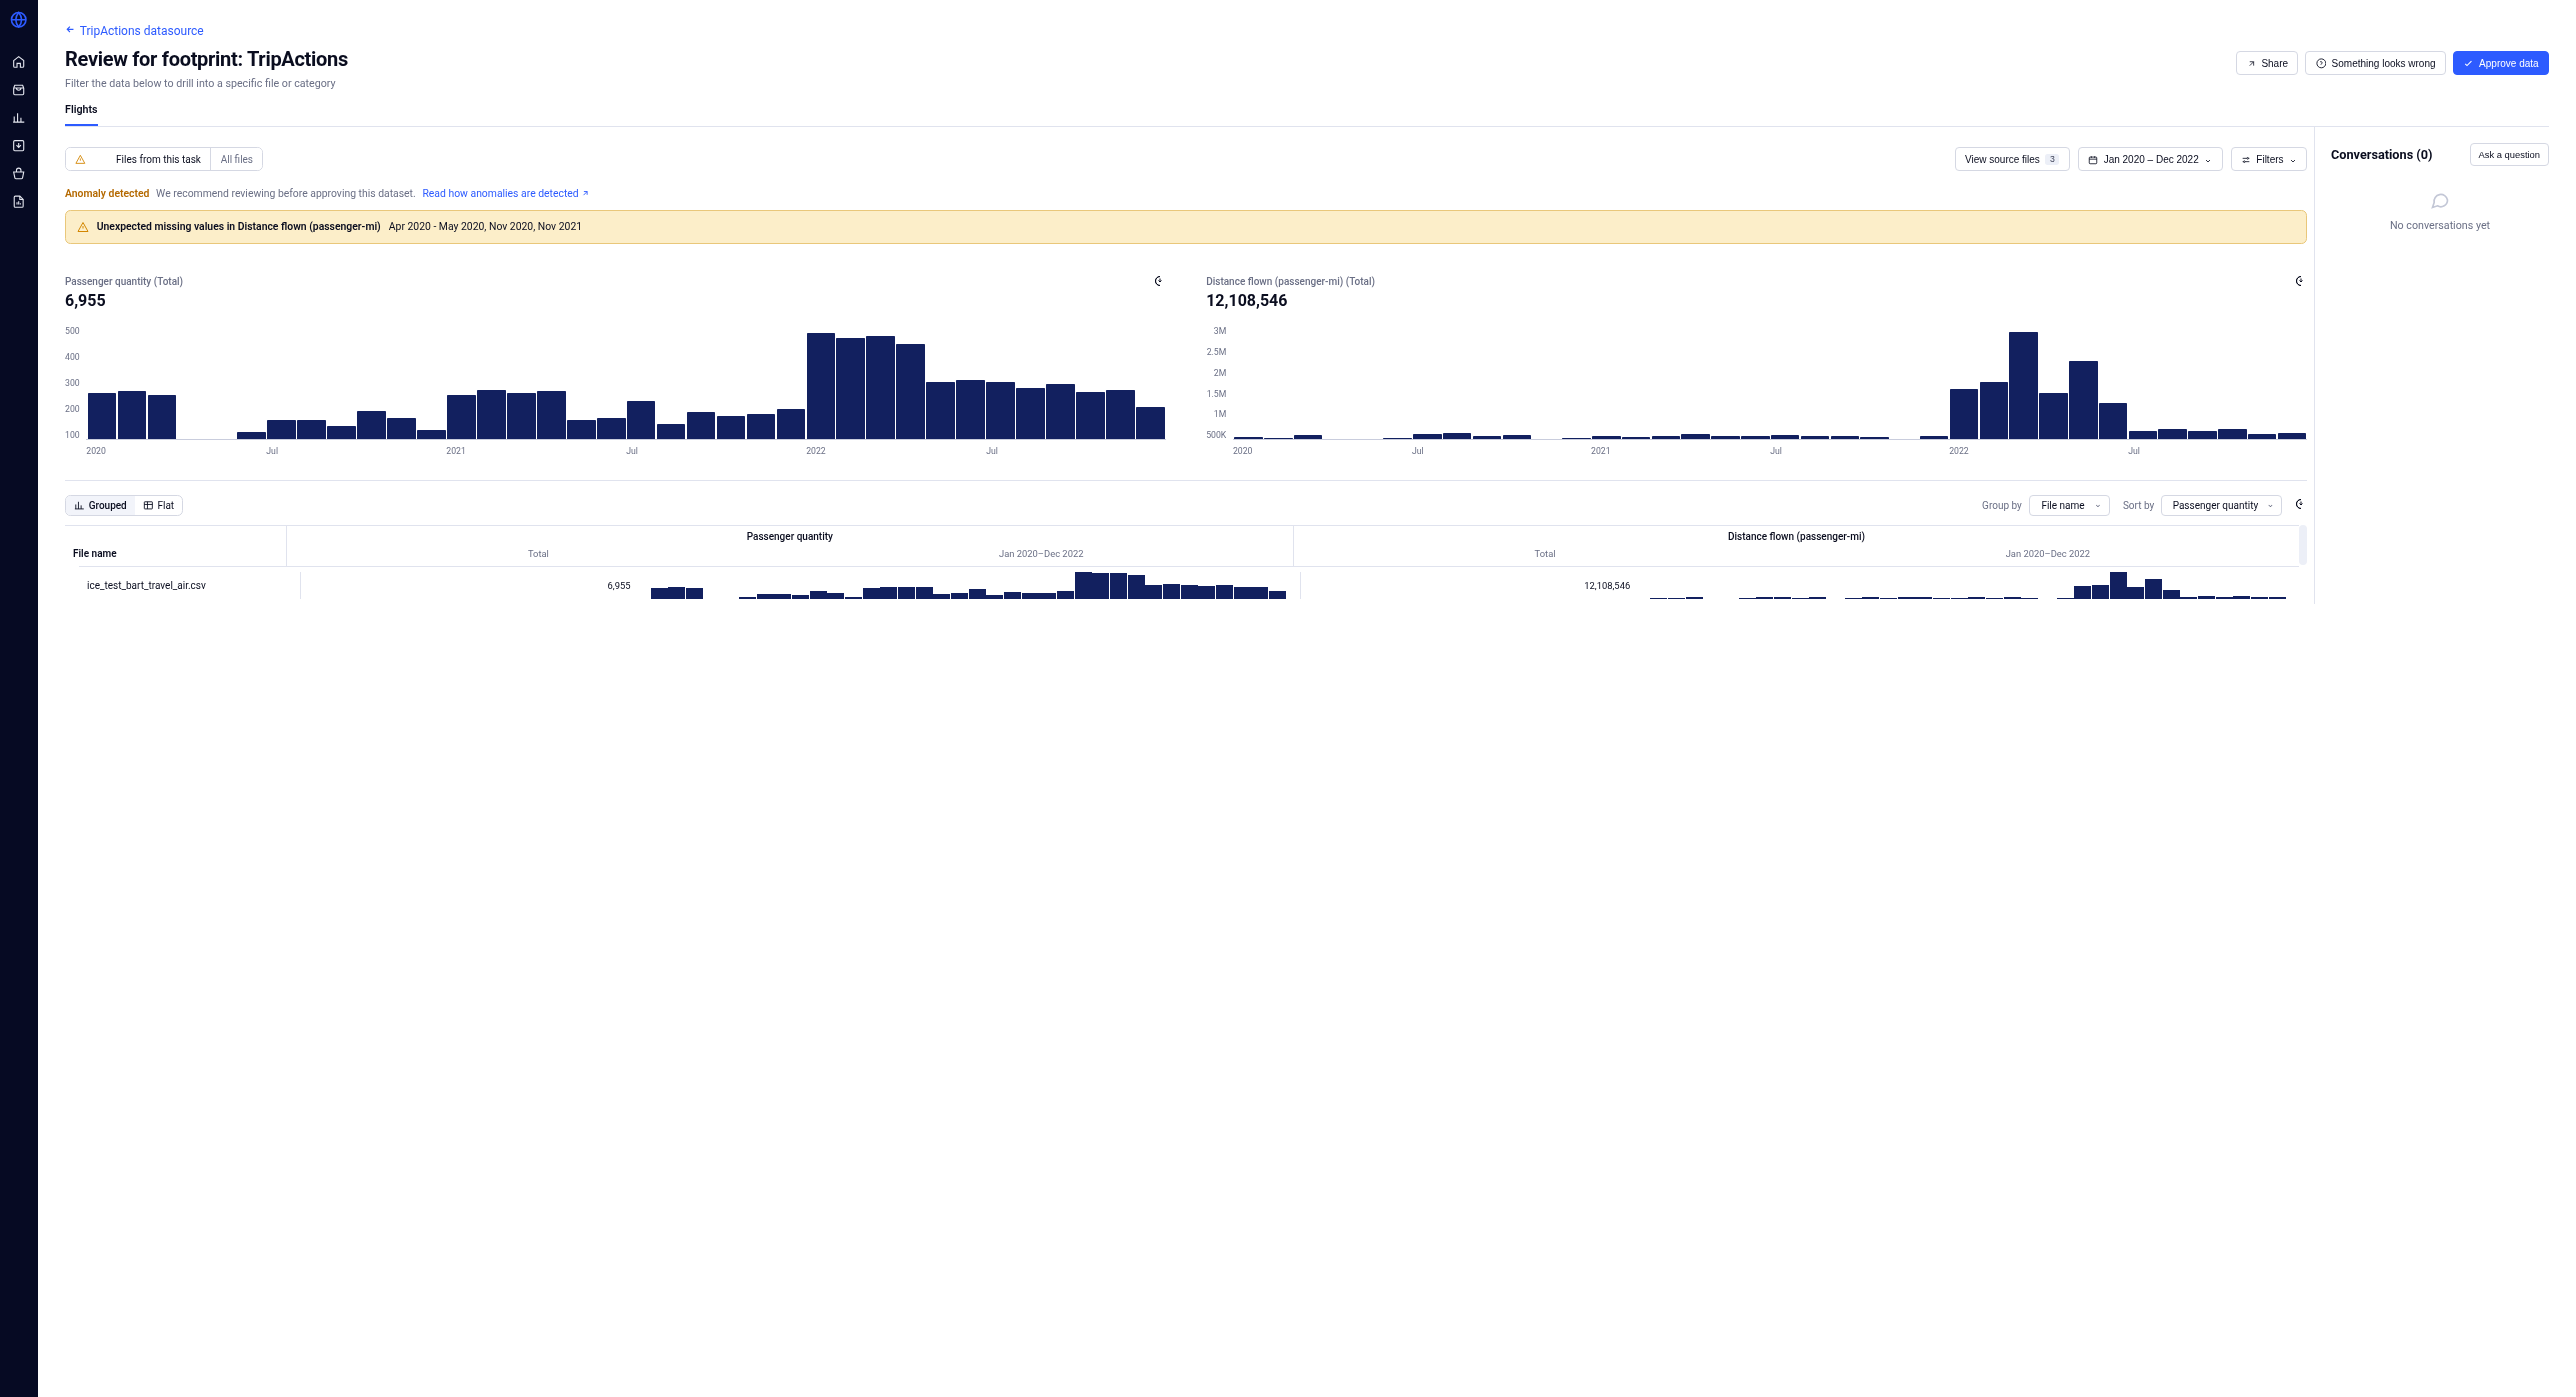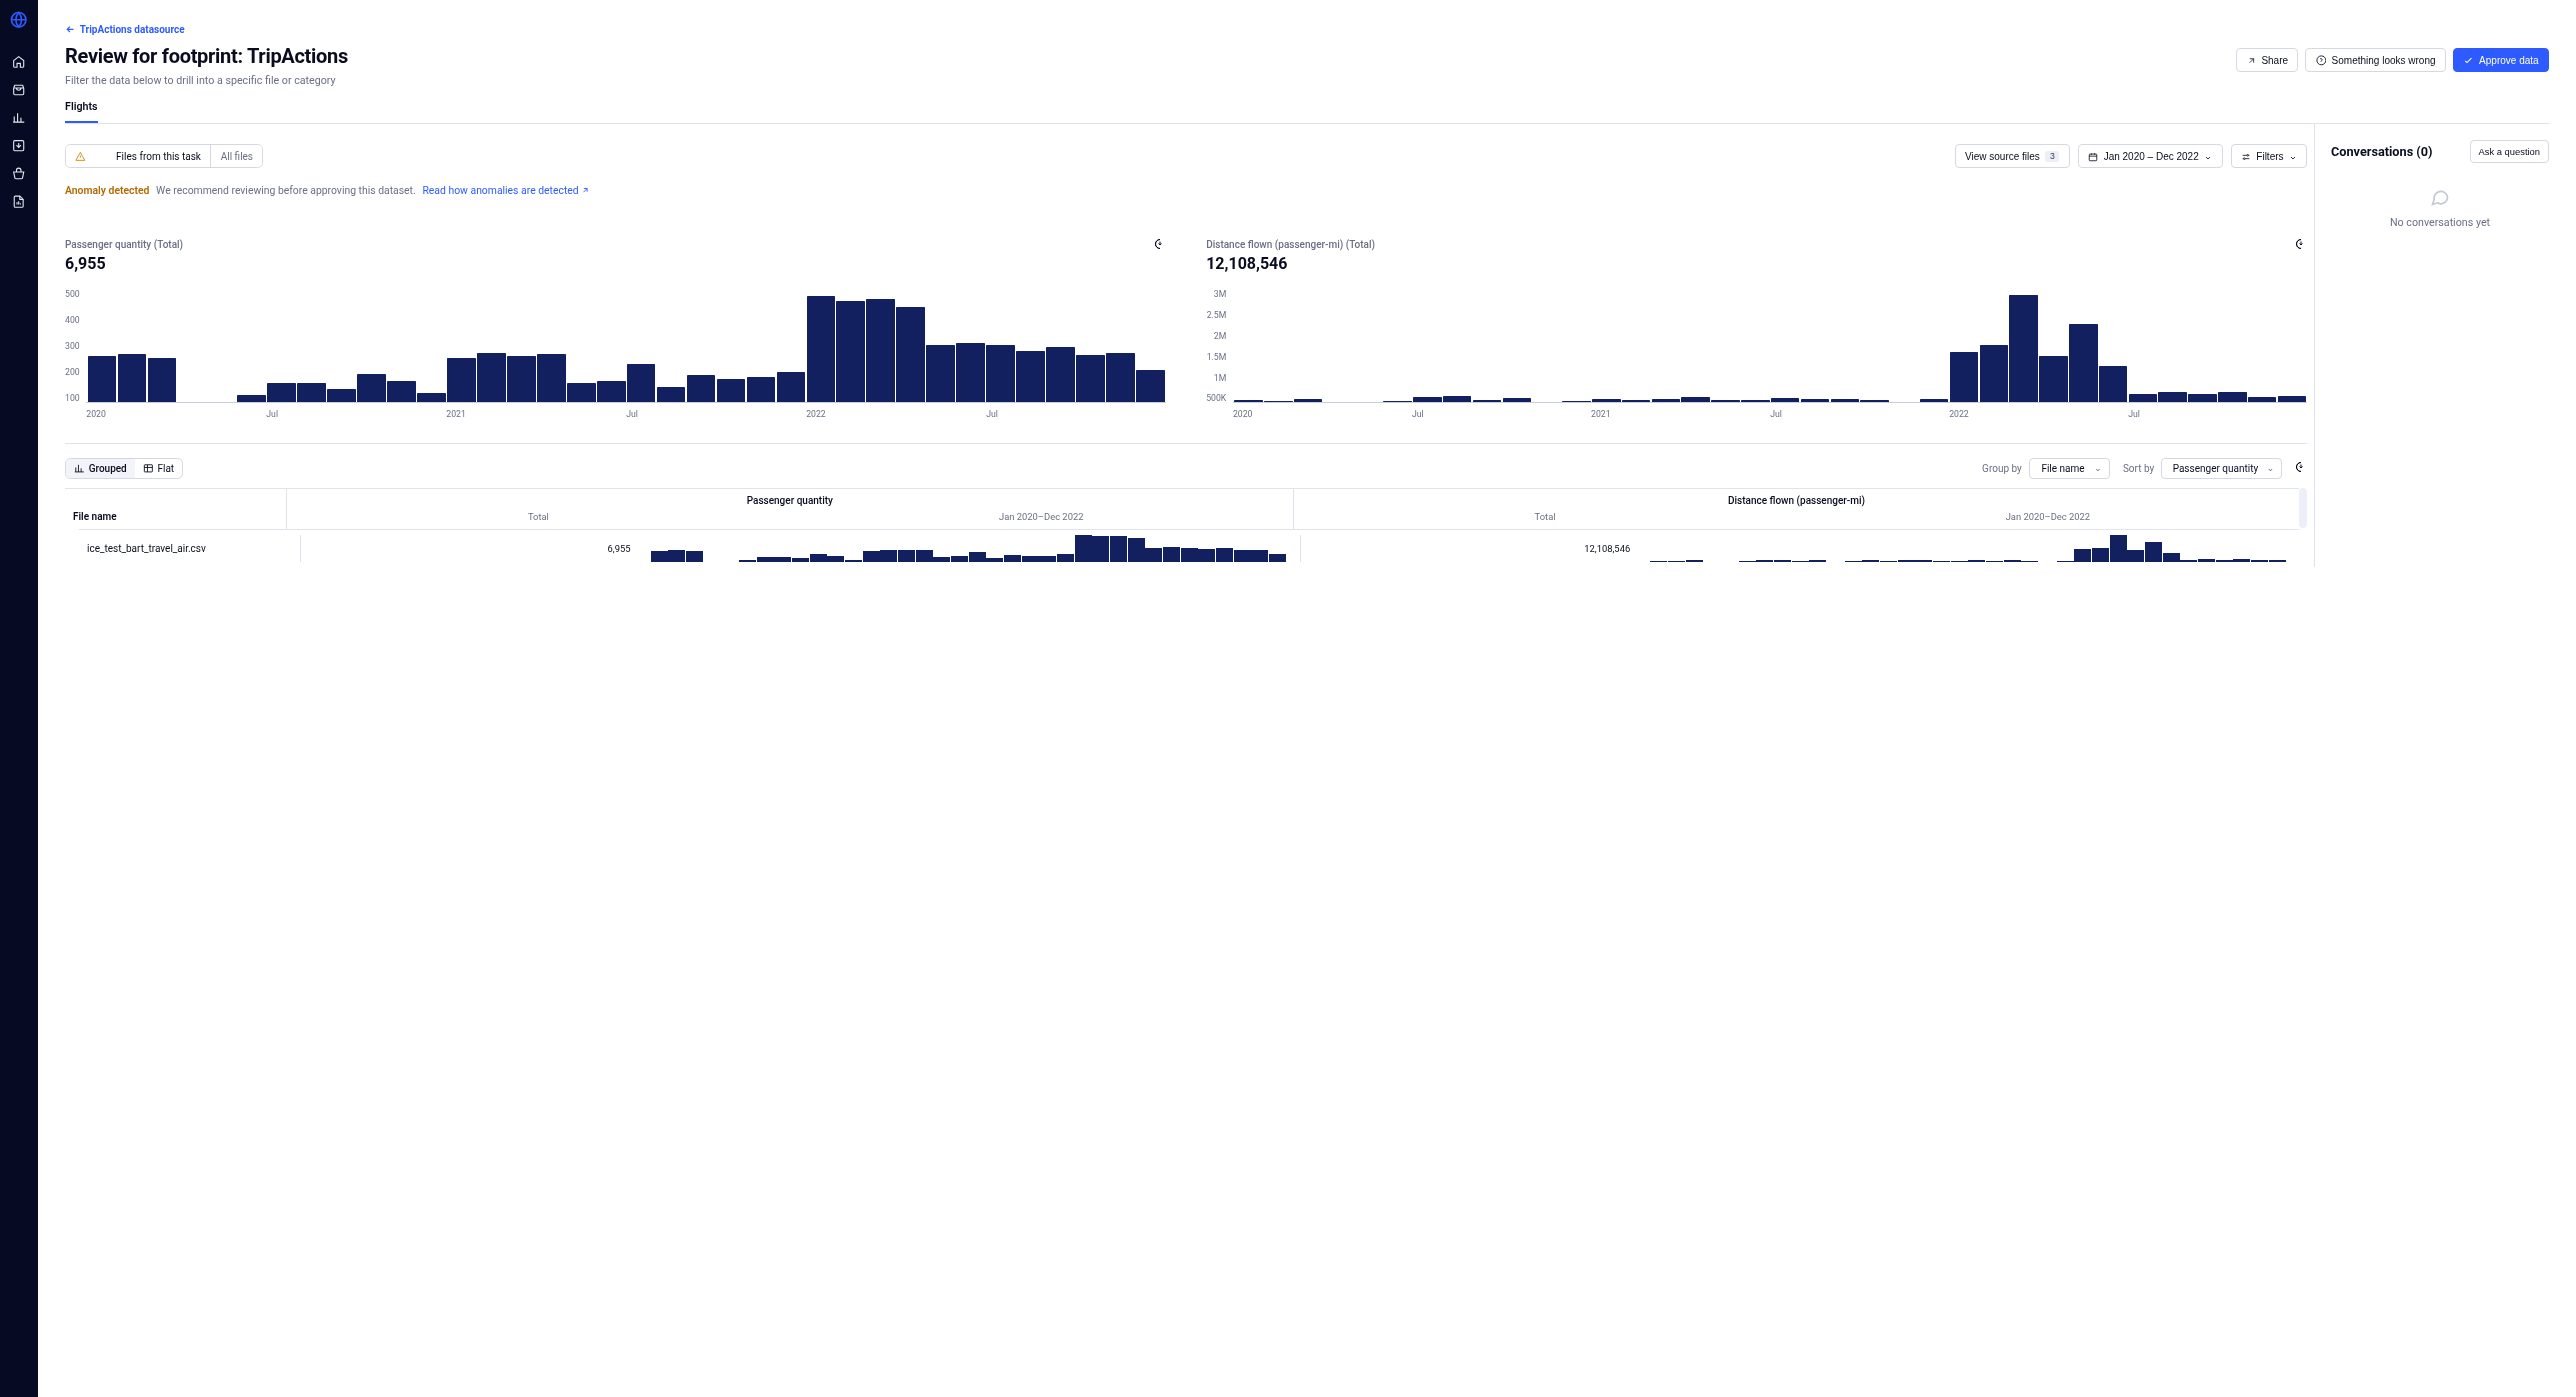--- a/index.html
+++ b/index.html
@@ -39,27 +39,27 @@
   .main {
     flex: 1;
     display: flex;
     flex-direction: column;
     overflow: auto;
     padding: 24px 0 0 0;
   }
   .content-wrap { padding: 0 27px 0 27px; }
   .back-link {
     color: #2d5bff;
-    font-size: 10px;
+    font-size: 12px;
     display:flex;
     align-items:flex-start;
     gap:4px;
     cursor:pointer;
     margin-bottom: 9.4px;
-    font-weight:700;
+    font-weight:400;
   }
   .header-row { display:flex; justify-content:space-between; align-items:flex-start; }
   .page-title {
     font-size: 20px;
     font-weight: 700;
     letter-spacing: -0.3px;
     margin-bottom: 5.4px;
   }
   .page-subtitle {
     color: #6a6f85;
@@ -315,20 +315,27 @@
             <span class="anomaly-label">Anomaly detected</span>
             <span class="anomaly-text">We recommend reviewing before approving this dataset.</span>
             <span class="anomaly-link">
               <span>Read how anomalies are detected</span>
               <svg width="8.7" height="8.7" viewBox="0 0 24 24" fill="none" stroke="currentColor" stroke-width="2.5">
                   <path d="M7 17L17 7M8 7h9v9"></path>
                 </svg>
             </span>
           </div>
 
+          <div class="anomaly-banner">
+            <svg width="12" height="12" viewBox="0 0 24 24" fill="none" stroke="#d38600" stroke-width="2">
+                <path d="M12 3l10 18H2L12 3zM12 10v5M12 18h.01"></path>
+              </svg>
+            <span class="bold">Unexpected missing values in Distance flown (passenger-mi)</span>
+            <span>Apr 2020 - May 2020, Nov 2020, Nov 2021</span>
+          </div>
 
           <div class="charts">
             <div class="chart-card">
               <div class="chart-title">
                 <span>Passenger quantity (Total)</span>
                 <span class="refresh-icon">
                   <svg width="12" height="12" viewBox="0 0 24 24" fill="none" stroke="currentColor" stroke-width="2">
                       <path d="M12 3a9 9 0 100 18 9 9 0 010-18"></path>
                       <path d="M12 8v5l3 2" stroke="none"></path>
                       <path d="M12 7v7M9 11l3 3 3-3"></path>

